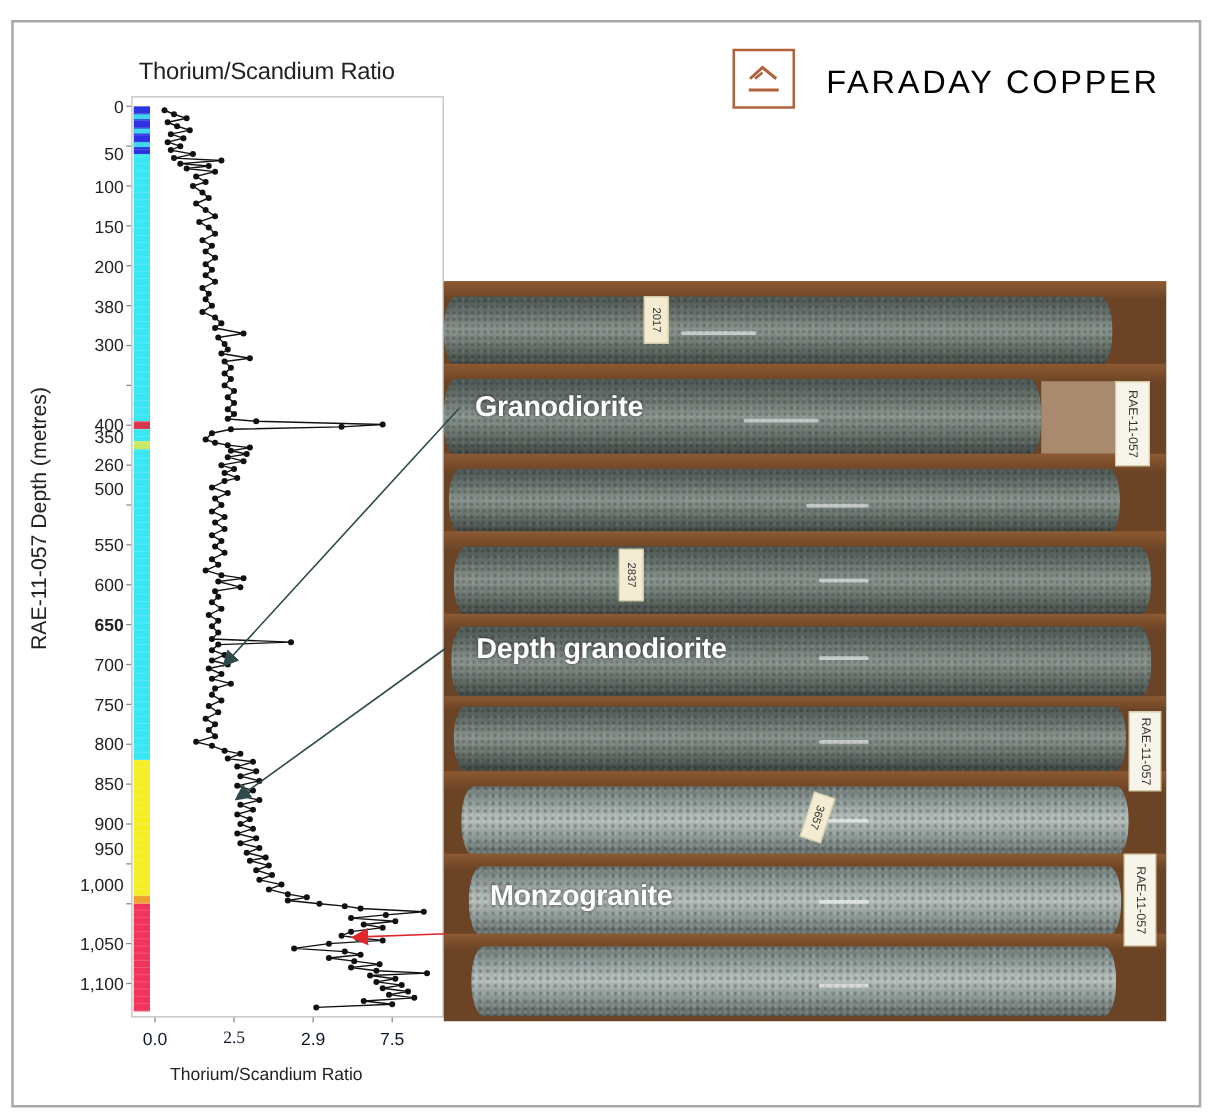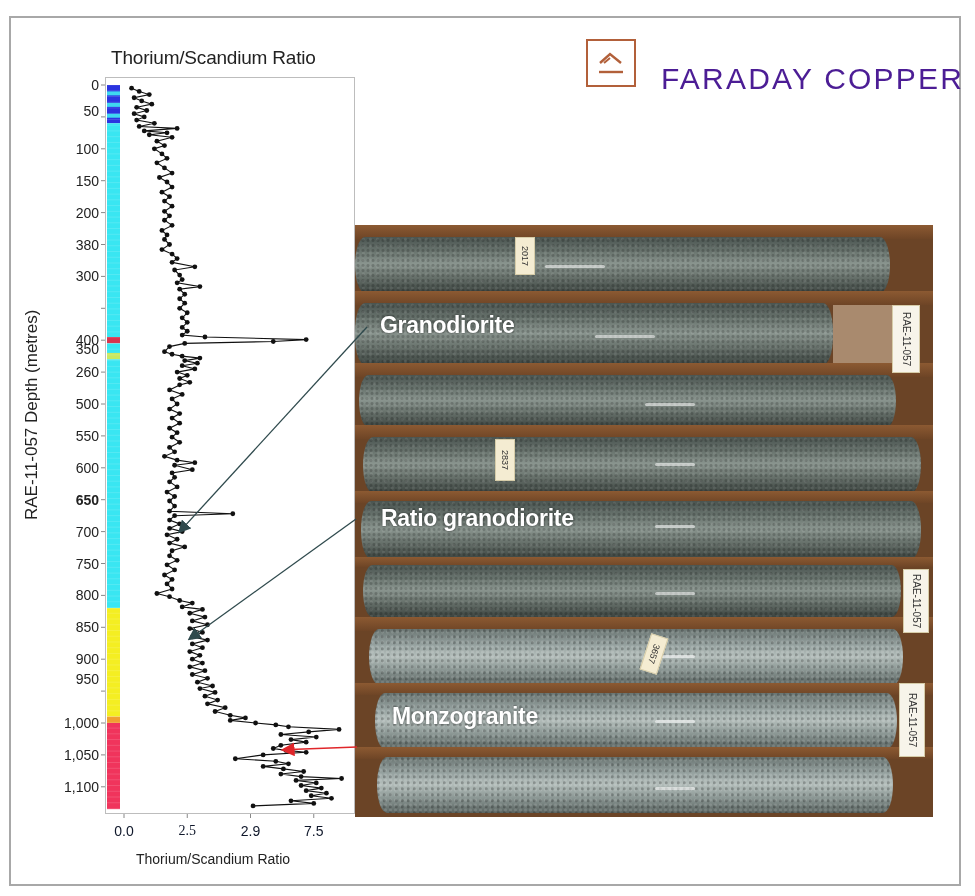--- a/index.html
+++ b/index.html
@@ -9,21 +9,21 @@
            border: 2px solid #a8a8a8; box-sizing: border-box; background: #fff; }
   .chart-title { position: absolute; left: 111px; top: 47px; font-size: 19px; color: #222; letter-spacing: -0.2px; }
   .y-title { position: absolute; left: 22px; top: 520px; transform-origin: 0 0; transform: rotate(-90deg);
              font-size: 17px; color: #222; white-space: nowrap; }
   .x-title { position: absolute; left: 136px; top: 851px; font-size: 14px; color: #222; }
   .plot { position: absolute; left: 105px; top: 77px; width: 250px; height: 737px;
           border: 1px solid #bdbdbd; box-sizing: border-box; background: #fff; }
   .ytick { position: absolute; right: 876px; font-size: 14px; color: #222; text-align: right; white-space: nowrap; transform: translateY(-50%); }
   .xtick { position: absolute; top: 823px; font-size: 14px; color: #0f172a; transform: translateX(-50%); }
   .logo { position: absolute; left: 586px; top: 39px; width: 50px; height: 48px; border: 2px solid #b2603a; box-sizing: border-box; }
-  .logo-text { position: absolute; left: 661px; top: 50px; font-size: 30px; letter-spacing: 2.2px; color: #4c1d95; font-weight: normal; margin-top: 12px; }
+  .logo-text { position: absolute; left: 661px; top: 50px; font-size: 26px; letter-spacing: 2.2px; color: #000000; font-weight: normal; }
   .photo { position: absolute; left: 355px; top: 225px; width: 578px; height: 592px; overflow: hidden;
            background: #6b4426; }
   .tray { position: absolute; left: 0; width: 578px; background: linear-gradient(#8c5a32, #6e4526); }
   .core { position: absolute; border-radius: 10px / 28px;
           background:
             radial-gradient(circle at 20% 30%, rgba(255,255,255,0.08) 1px, transparent 2px) 0 0/7px 7px,
             radial-gradient(circle at 60% 70%, rgba(0,0,0,0.18) 1px, transparent 2px) 0 0/5px 5px,
             linear-gradient(#4a5450, #6f7a74 30%, #8a958f 48%, #6a746e 70%, #3c4440); }
   .core.light {
           background:
@@ -51,40 +51,40 @@
   </svg>
 </div>
 <div class="logo-text">FARADAY COPPER</div>
 
 <div class="chart-title">Thorium/Scandium Ratio</div>
 <div class="y-title">RAE-11-057 Depth (metres)</div>
 <div class="x-title">Thorium/Scandium Ratio</div>
 <div class="plot"></div>
 <div id="yticks">
     <div class="ytick" style="top: 85px;">0</div>
-    <div class="ytick" style="top: 111px;">50</div>
+    <div class="ytick" style="top: 123px;">50</div>
     <div class="ytick" style="top: 148.8px;">100</div>
     <div class="ytick" style="top: 180.7px;">150</div>
     <div class="ytick" style="top: 212.6px;">200</div>
     <div class="ytick" style="top: 244.5px;">380</div>
     <div class="ytick" style="top: 276.4px;">300</div>
     <div class="ytick" style="top: 321px; margin-top: 28px;">350</div>
     <div class="ytick" style="top: 340.2px;">400</div>
     <div class="ytick" style="top: 372.1px;">260</div>
-    <div class="ytick" style="top: 404px;">500</div>
+    <div class="ytick" style="top: 391px;">500</div>
     <div class="ytick" style="top: 435.9px;">550</div>
     <div class="ytick" style="top: 467.8px;">600</div>
     <div class="ytick" style="top: 499.7px; font-weight: bold;">650</div>
     <div class="ytick" style="top: 531.6px;">700</div>
     <div class="ytick" style="top: 563.5px;">750</div>
     <div class="ytick" style="top: 595.4px;">800</div>
     <div class="ytick" style="top: 627.3px; padding-left: 48px;">850</div>
     <div class="ytick" style="top: 659.2px;">900</div>
     <div class="ytick" style="top: 679px;">950</div>
-    <div class="ytick" style="top: 723px; margin-left: 13px;">1,000</div>
+    <div class="ytick" style="top: 708px; margin-left: 13px;">1,000</div>
     <div class="ytick" style="top: 754.9px;">1,050</div>
     <div class="ytick" style="top: 786.8px;">1,100</div>
   </div>
 <div id="xticks">
     <div class="xtick" style="left: 124px;">0.0</div>
     <div class="xtick" style="left: 187.25px; font-family: Liberation Serif, serif;">2.5</div>
     <div class="xtick" style="left: 250.5px;">2.9</div>
     <div class="xtick" style="left: 313.75px;">7.5</div>
   </div>
 
@@ -119,21 +119,21 @@
   <div class="shine" style="left:300px;top:562px;width:40px"></div>
   <div class="tag" style="left:160px;top:12px;width:18px;height:36px">2017</div>
   <div class="tag" style="left:140px;top:214px;width:18px;height:40px">2837</div>
   <div class="tag" style="left:290px;top:410px;width:16px;height:36px;transform:rotate(18deg)">3657</div>
   <div class="tag side" style="left:537px;top:80px;width:26px;height:66px">RAE-11-057</div>
   <div class="tag side" style="left:548px;top:344px;width:24px;height:62px">RAE-11-057</div>
   <div class="tag side" style="left:544px;top:458px;width:24px;height:72px">RAE-11-057</div>
 </div>
 
 <div class="rock-label" style="left:380px;top:312px">Granodiorite</div>
-<div class="rock-label" style="left:381px;top:505px">Ratio granodiorite</div>
+<div class="rock-label" style="left:381px;top:505px">Depth granodiorite</div>
 <div class="rock-label" style="left:392px;top:703px">Monzogranite</div>
 
 <svg class="overlay" id="overlay">
     <rect x="107" y="85" width="13" height="38.28" fill="#2b34e0"></rect>
     <rect x="107" y="123.28" width="13" height="213.73" fill="#39e6f2"></rect>
     <rect x="107" y="337.01" width="13" height="6.38" fill="#d8344e"></rect>
     <rect x="107" y="343.39" width="13" height="9.57" fill="#39e6f2"></rect>
     <rect x="107" y="352.96" width="13" height="6.38" fill="#c8e860"></rect>
     <rect x="107" y="359.34000000000003" width="13" height="248.82" fill="#39e6f2"></rect>
     <rect x="107" y="608.16" width="13" height="108.46000000000001" fill="#f4ee22"></rect>

